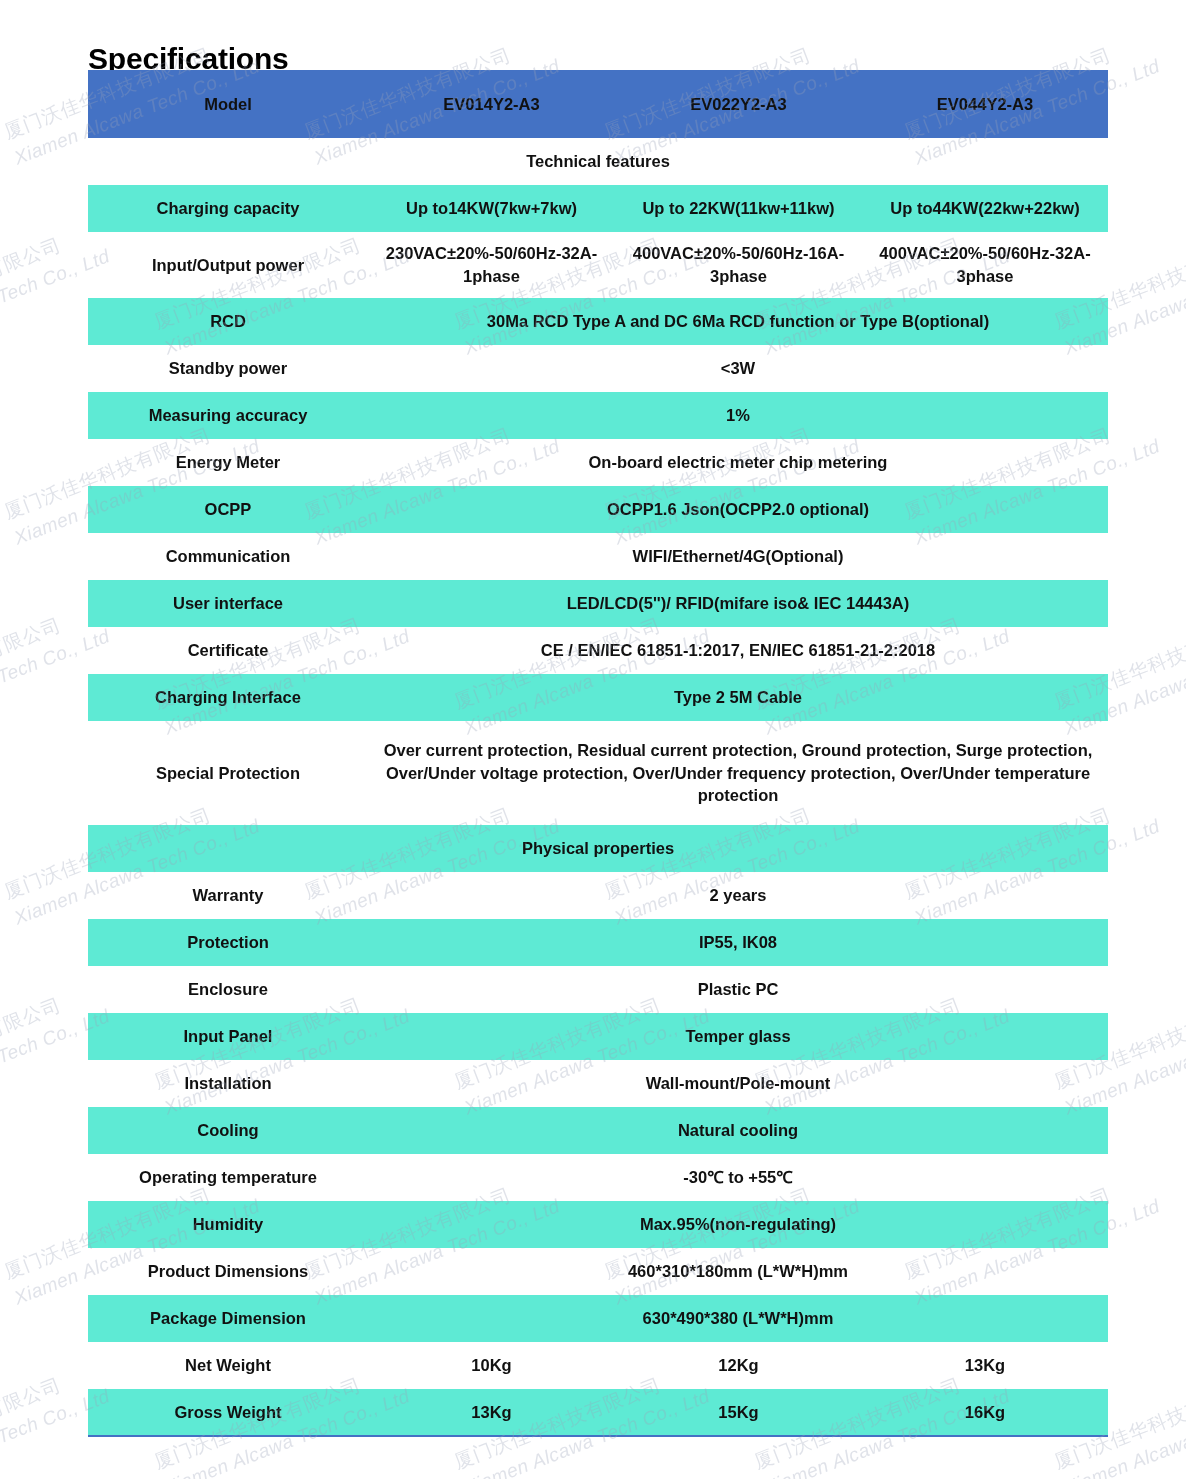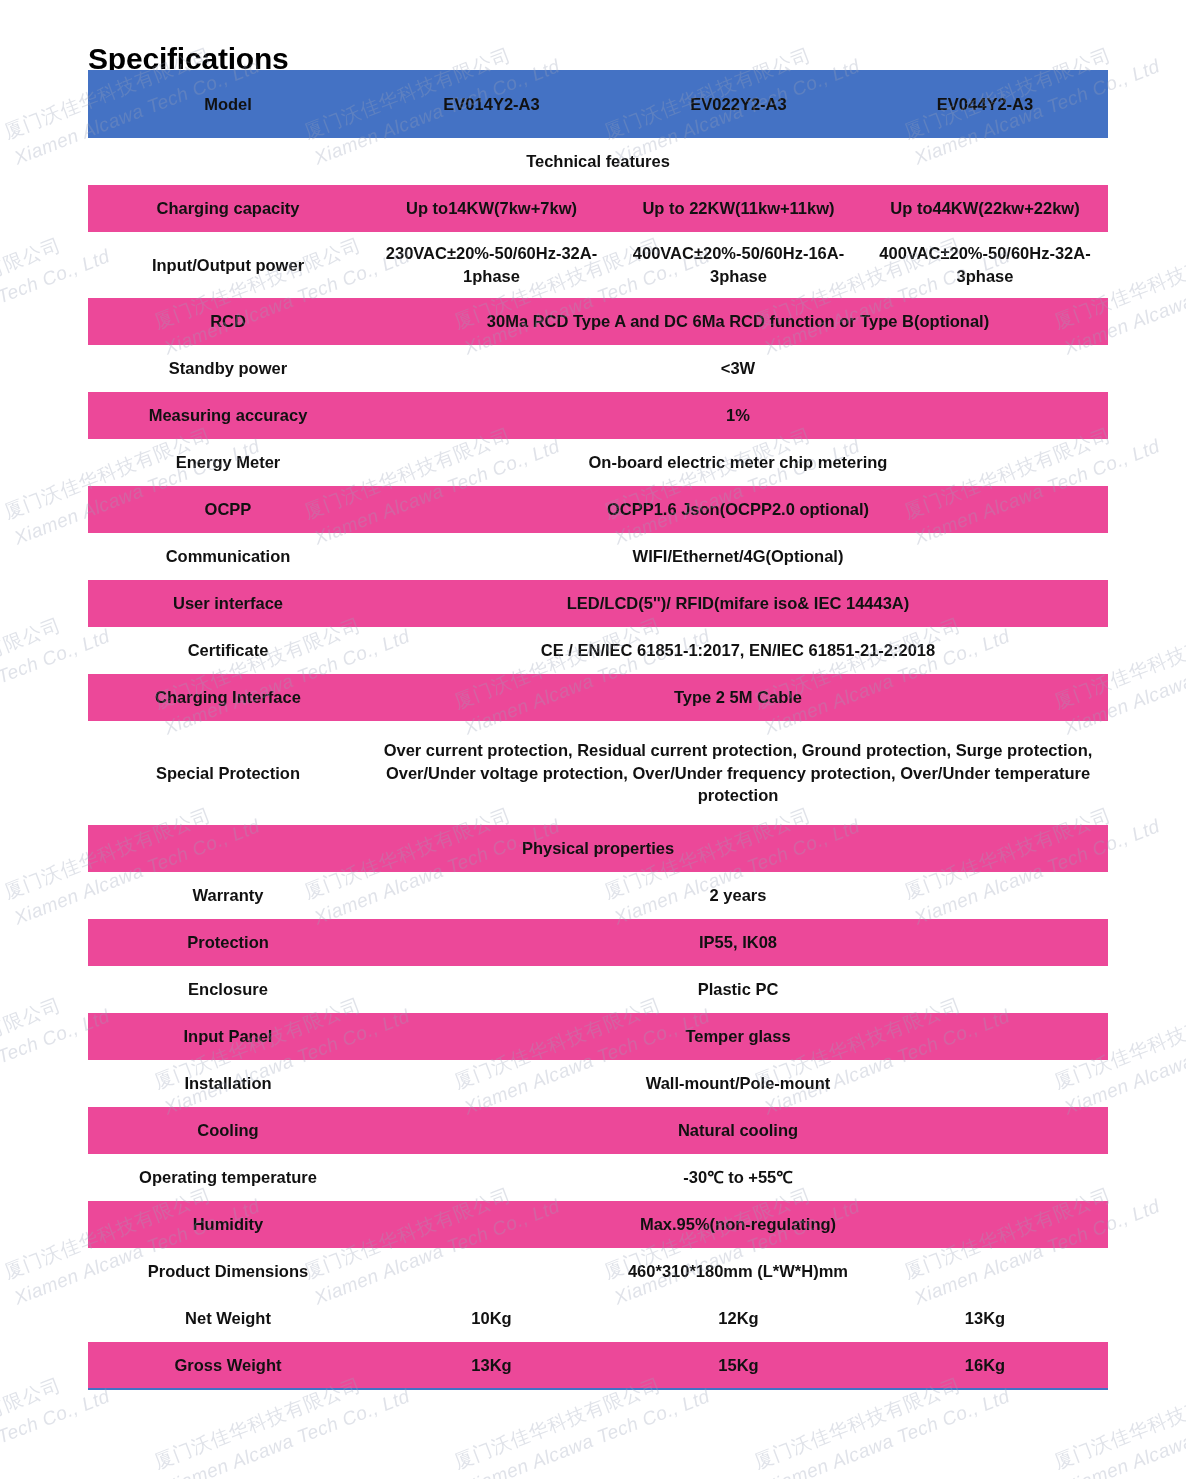--- a/index.html
+++ b/index.html
@@ -85,21 +85,21 @@
   }
 
   thead th {
     background: #4472c4;
     color: #ffffff;
     font-weight: bold;
     font-size: 16.5px;
     height: 68px;
   }
 
-  tr.shaded td { background: #ec4899; }
+  tr.shaded td { background: #5eead4; }
   tr.plain td  { background: #ffffff; }
 
   td.label {
     font-weight: bold;
     font-size: 17px;
   }
   td.value { font-weight: bold; }
 
   td.section {
     font-weight: bold;
@@ -368,20 +368,24 @@
           <td colspan="3" class="value">-30℃ to +55℃</td>
         </tr>
         <tr class="shaded r-std">
           <td class="label">Humidity</td>
           <td colspan="3" class="value">Max.95%(non-regulating)</td>
         </tr>
         <tr class="plain r-std">
           <td class="label">Product Dimensions</td>
           <td colspan="3" class="value">460*310*180mm (L*W*H)mm</td>
         </tr>
+        <tr class="shaded r-std">
+          <td class="label">Package Dimension</td>
+          <td colspan="3" class="value">630*490*380 (L*W*H)mm</td>
+        </tr>
         <tr class="plain r-std">
           <td class="label">Net Weight</td>
           <td class="value">10Kg</td>
           <td class="value">12Kg</td>
           <td class="value">13Kg</td>
         </tr>
         <tr class="shaded r-std">
           <td class="label">Gross Weight</td>
           <td class="value">13Kg</td>
           <td class="value">15Kg</td>

